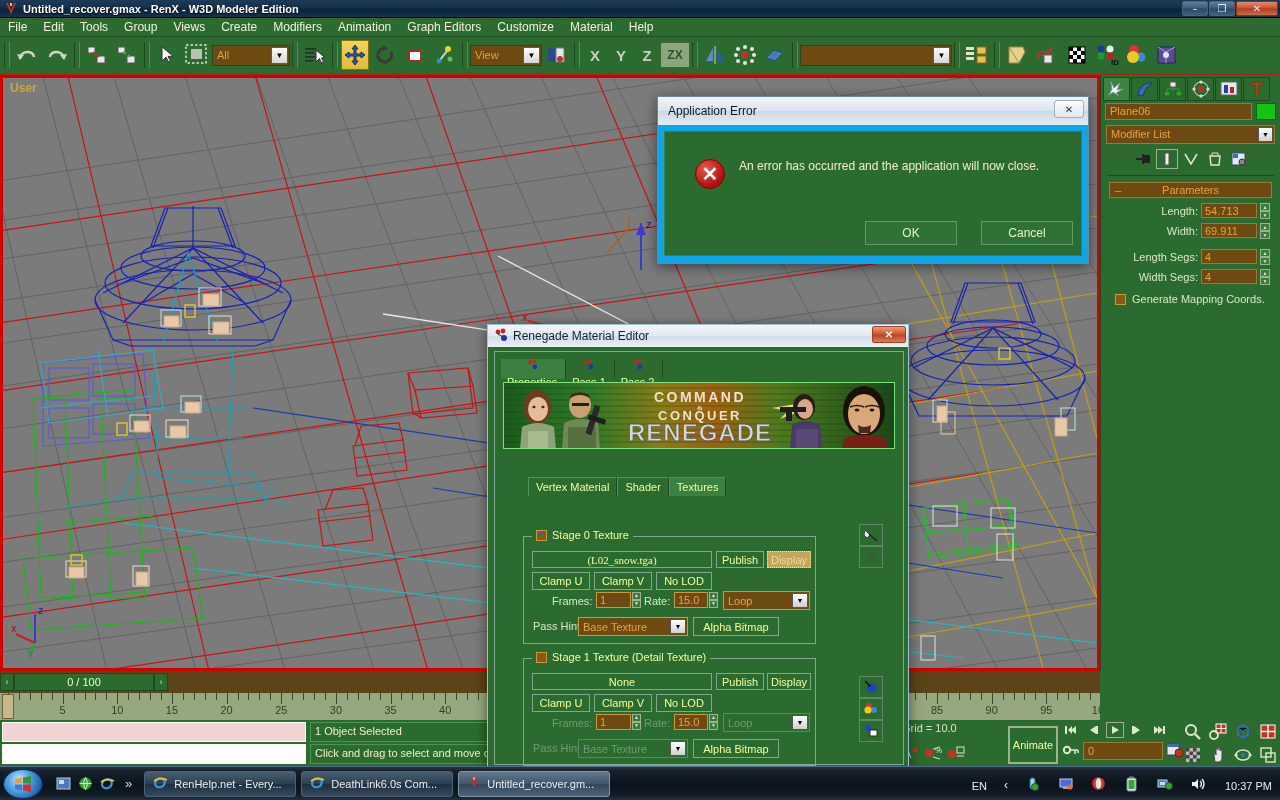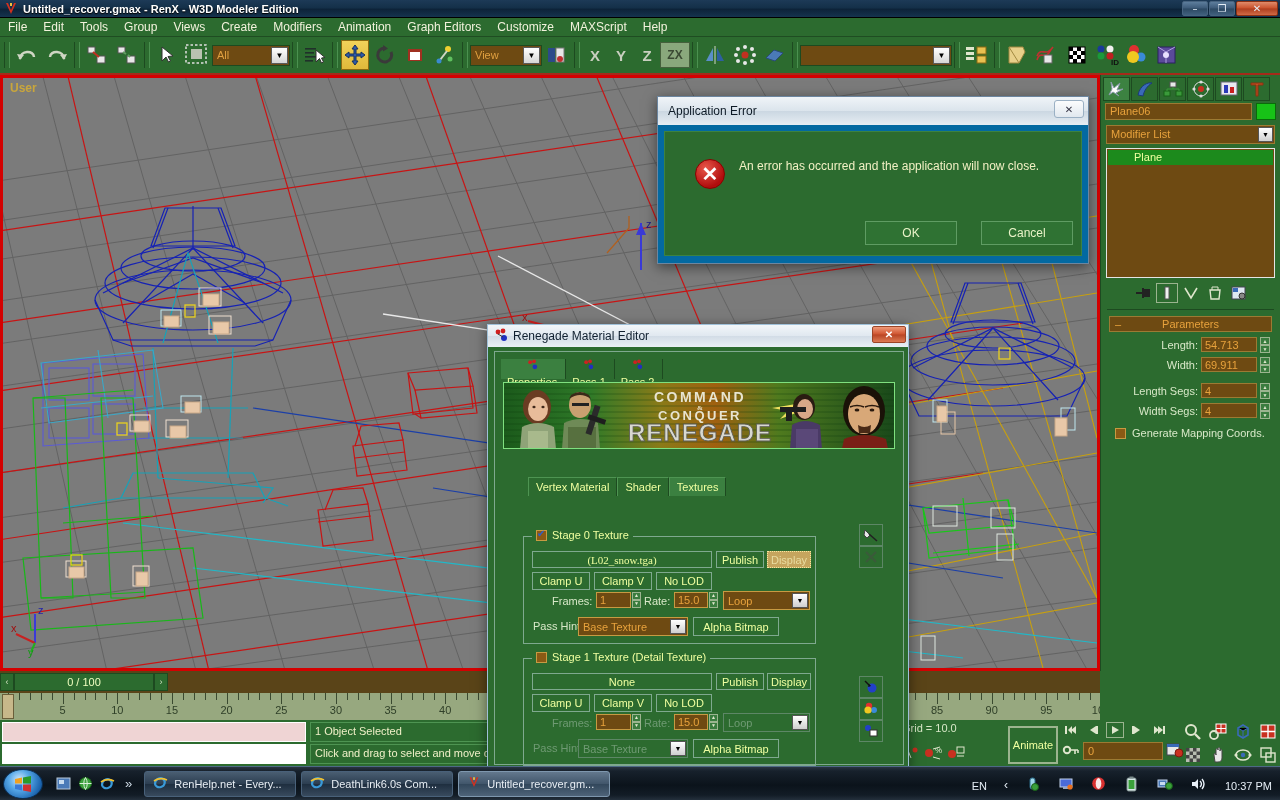--- a/index.html
+++ b/index.html
@@ -210,21 +210,21 @@
   .playbtn { width: 18px; height: 16px; display: flex; align-items: center; justify-content: center; color: #dfe6cd; font-size: 9px; }
   .playbtn.box { border: 1px solid #9bb48f; }
   .keyrow { position: absolute; left: 1062px; top: 742px; display: flex; gap: 3px; align-items: center; }
   .key-field { width: 80px; height: 18px; background: #6e4a12; border: 1px solid #9c7a33; color: #e8a23c; font-size: 11px; padding-left: 4px; line-height: 17px; }
   .navbtns { position: absolute; left: 1180px; top: 720px; width: 100px; height: 46px; display: grid; grid-template-columns: repeat(4, 25px); grid-template-rows: 23px 23px; }
   .navbtn { display: flex; align-items: center; justify-content: center; color: #dfe6cd; }
 
   
   .dlg {
     position: absolute;
-    background: #0369a1;
+    background: #0ea5e9;
     border: 1px solid #6c86a0;
     box-shadow: 0 3px 12px rgba(0,0,0,.5);
   }
   .dlg-err { left: 657px; top: 96px; width: 432px; height: 168px; }
   .dlg-err .bar {
     height: 28px;
     background: linear-gradient(to bottom, #f0f4f8 0%, #dbe4ec 50%, #cbd7e2 51%, #e6edf3 100%);
     display: flex; align-items: center; padding-left: 10px; position: relative;
   }
   .dlg-err .bar .t { font-size: 12px; color: #0d1a26; }
@@ -393,21 +393,21 @@
     <div class="mi">File</div>
     <div class="mi">Edit</div>
     <div class="mi">Tools</div>
     <div class="mi">Group</div>
     <div class="mi">Views</div>
     <div class="mi">Create</div>
     <div class="mi">Modifiers</div>
     <div class="mi">Animation</div>
     <div class="mi">Graph Editors</div>
     <div class="mi">Customize</div>
-    <div class="mi">MAXScript</div>
+    <div class="mi">Material</div>
     <div class="mi">Help</div>
   </div>
 
   <div class="toolbar">
     <div class="tb-sep"></div>
     <div class="tb-btn">
       <svg width="22" height="20" viewBox="0 0 22 20">
           <path d="M4 14 C4 5 18 5 18 12" stroke="#cfd6c4" stroke-width="2.5" fill="none"></path>
           <path d="M1 9 L4 15 L8 10 Z" fill="#cfd6c4"></path>
         </svg>
@@ -857,23 +857,20 @@
           </svg>
       </div>
     </div>
     <div class="cp-namerow">
       <div class="cp-name">Plane06</div>
       <div class="cp-swatch"></div>
     </div>
     <div class="cp-modlist">
       <span>Modifier List</span>
       <span class="arrow">▼</span>
-    </div>
-    <div class="cp-stack">
-      <div class="cp-stack-item">Plane</div>
     </div>
     <div class="cp-stackbtns">
       <div class="cp-stackbtn">
         <svg width="18" height="16" viewBox="0 0 18 16">
             <rect x="9" y="4" width="7" height="8" fill="#222"></rect>
             <path d="M2 8 L9 8" stroke="#222" stroke-width="2"></path>
             <path d="M9 3 L9 13" stroke="#222" stroke-width="2"></path>
           </svg>
       </div>
       <div class="cp-stackbtn box">

